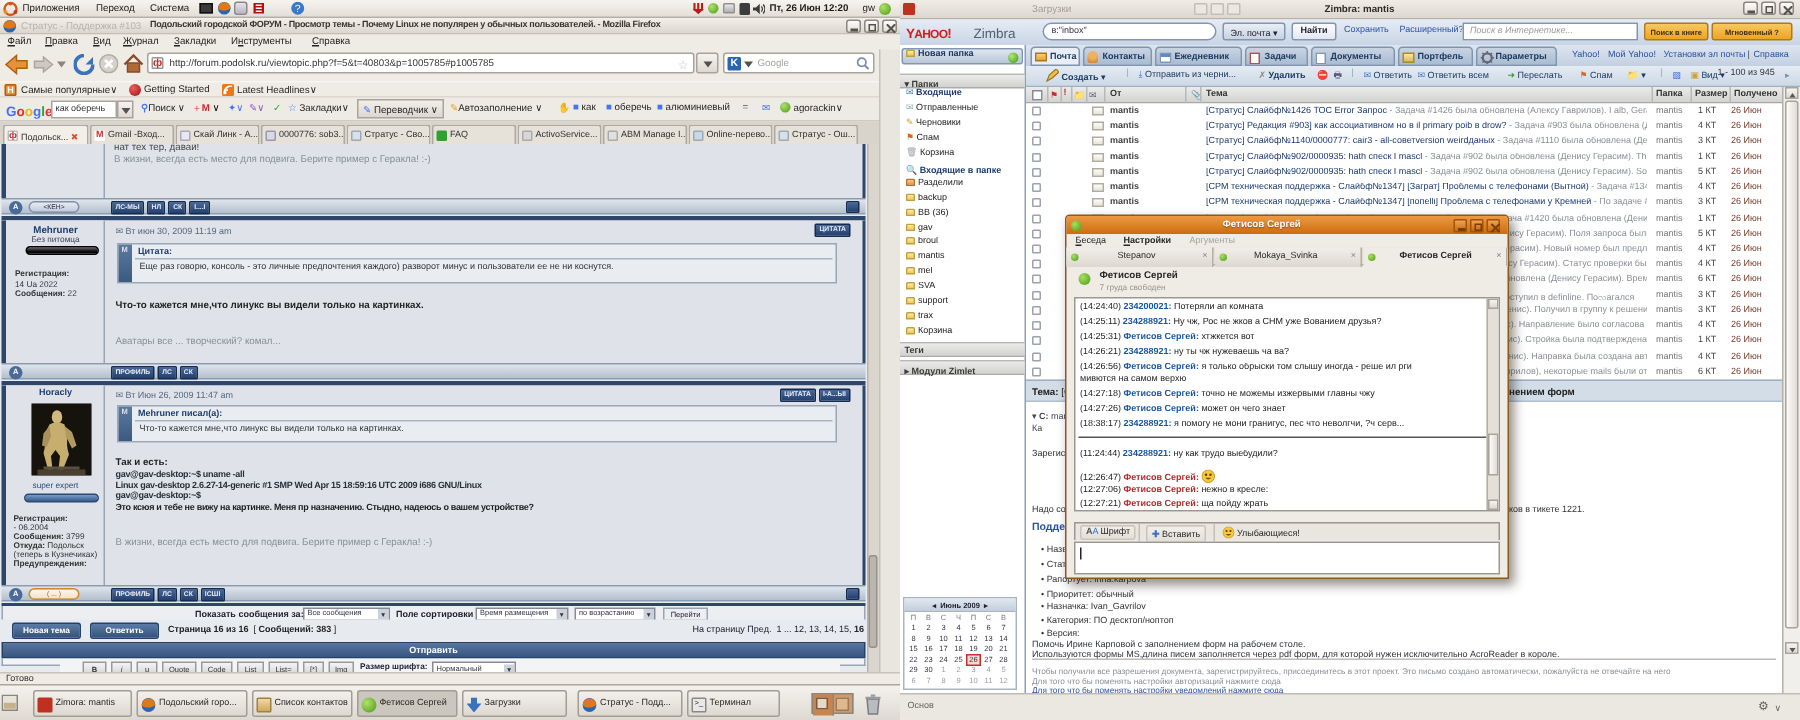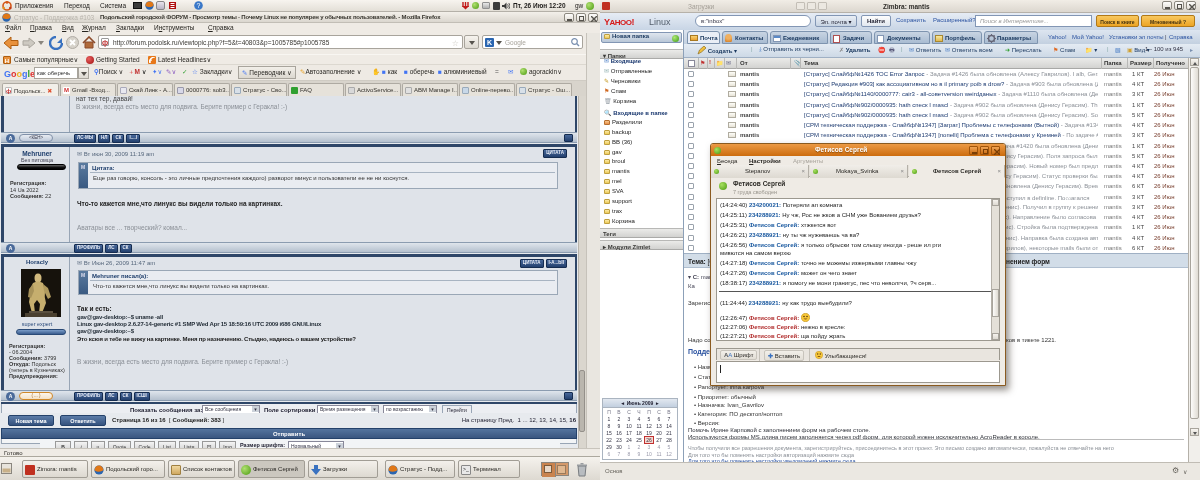--- a/index.html
+++ b/index.html
@@ -412,21 +412,21 @@
         <span class="abs" style="left:2px;top:2px;width:5px;height:5px;border:1px solid #55524c;"></span>
       </span>
     <span class="abs" style="left:586px;top:1px;width:10px;height:9px;background:linear-gradient(#fdfcfa,#e3dfd7);border:1px solid #8c887f;border-radius:2px;">
         <svg class="abs" style="left:1.5px;top:1.5px" width="6" height="6">
           <path d="M0 0l6 6M6 0l-6 6" stroke="#55524c" stroke-width="1.4"></path>
         </svg>
       </span>
   </div>
   <div class="abs" id="zheader">
     <span class="abs" style="left:4px;top:4px;font-size:9px;font-weight:bold;color:#d61a1a;letter-spacing:-0.5px;">Y<span style="font-size:8px;">AHOO</span>!</span>
-    <span class="abs" style="left:49px;top:4px;font-size:9px;color:#55606e;">Linux</span>
+    <span class="abs" style="left:49px;top:4px;font-size:9px;color:#55606e;">Zimbra</span>
     <span class="abs" style="left:95px;top:2px;width:116px;height:12px;background:#fff;border:1px solid #8296b4;border-radius:6px;">
         <span class="abs" style="left:5px;top:2px;font-size:6px;color:#334;">в:"inbox"</span>
       </span>
     <span class="abs" style="left:215px;top:2px;width:42px;height:12px;background:linear-gradient(#e9eef5,#c6d3e2);border:1px solid #8296b4;border-radius:2px;font-size:6px;color:#223;text-align:center;padding-top:2px;">Эл. почта ▾</span>
     <span class="abs" style="left:261px;top:2px;width:30px;height:12px;background:linear-gradient(#fdfdfd,#e2e8f0);border:1px solid #8296b4;border-radius:2px;font-size:6px;color:#223;text-align:center;padding-top:2px;font-weight:bold;">Найти</span>
     <span class="abs zlink" style="left:296px;top:4px;">Сохранить</span>
     <span class="abs zlink" style="left:333px;top:4px;">Расширенный?</span>
     <span class="abs" style="left:375px;top:2px;width:117px;height:12px;background:#fff;border:1px solid #8296b4;">
         <span class="abs" style="left:4px;top:2px;font-size:6px;color:#999;font-style:italic;">Поиск в Интернетике...</span>
       </span>

